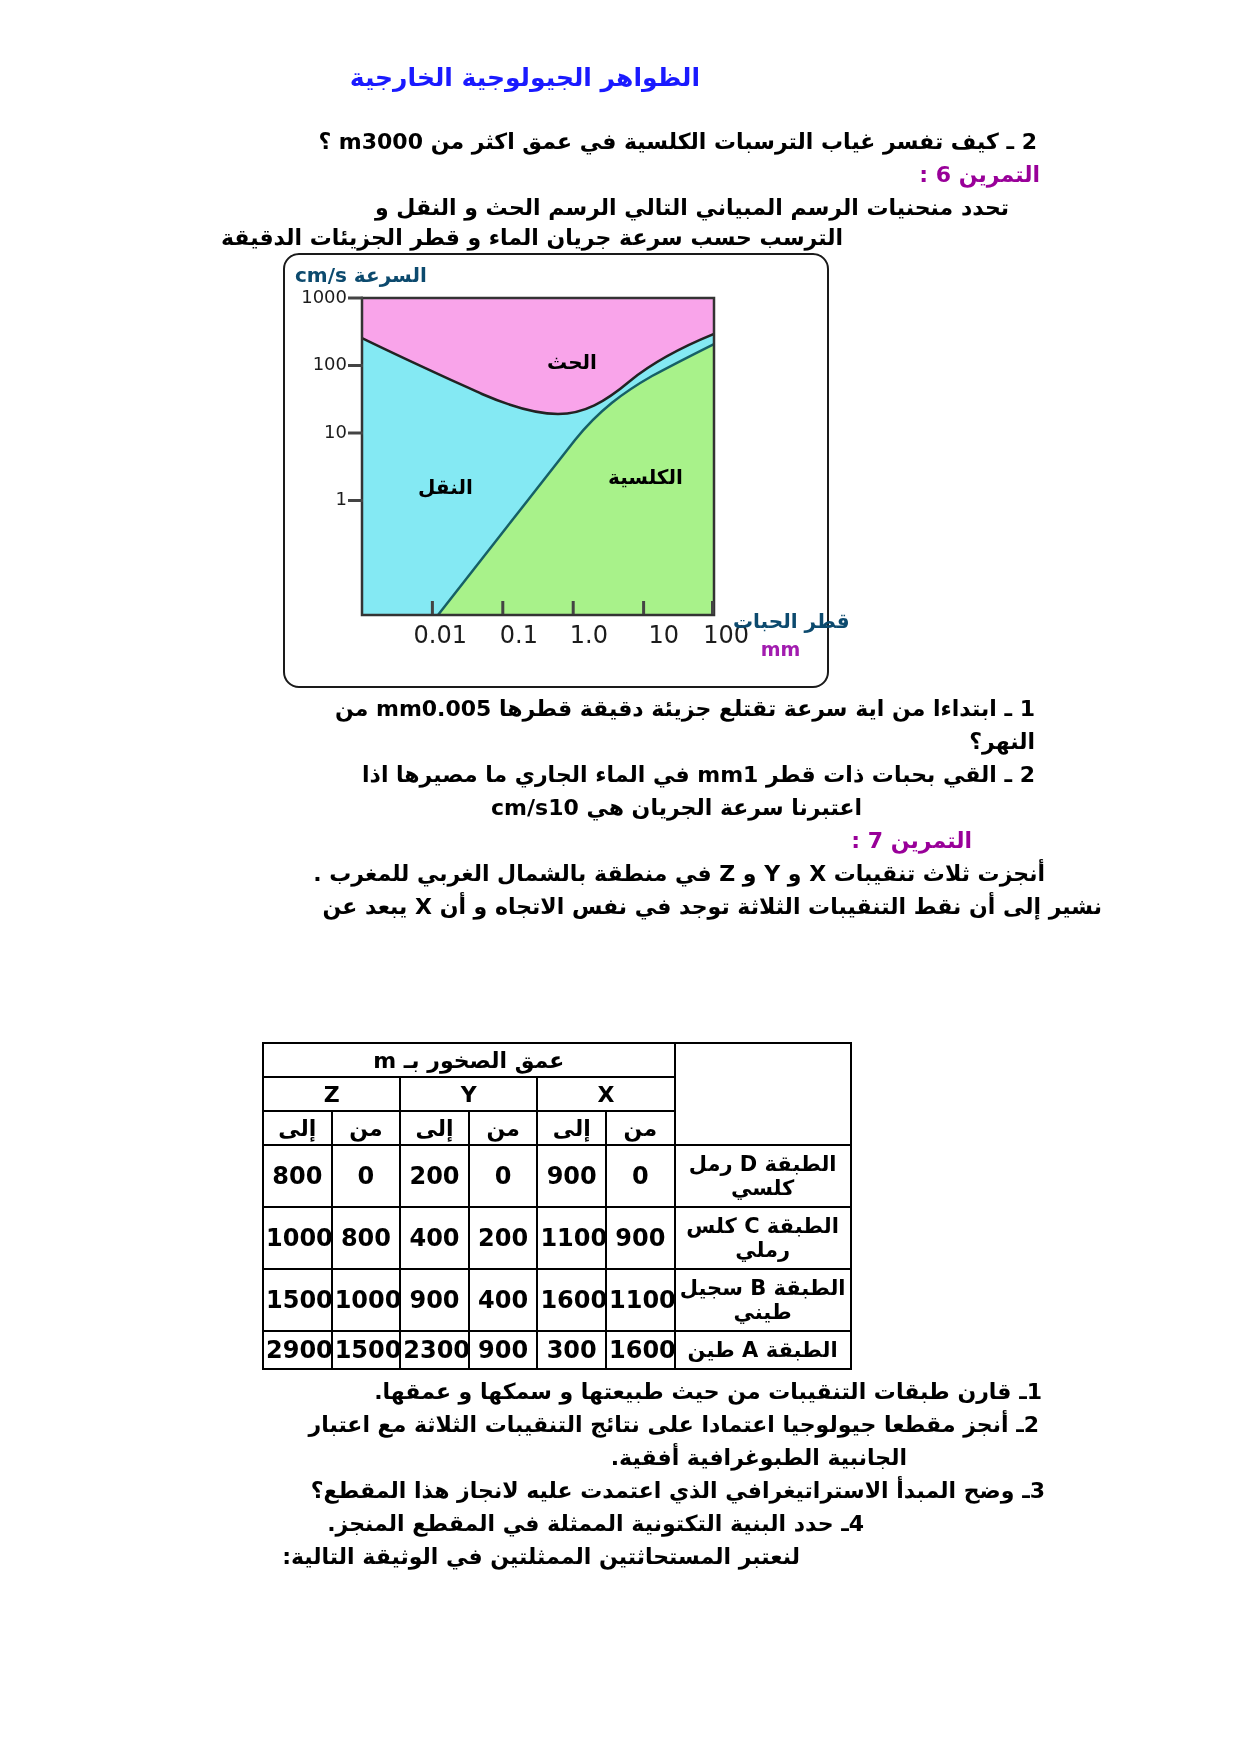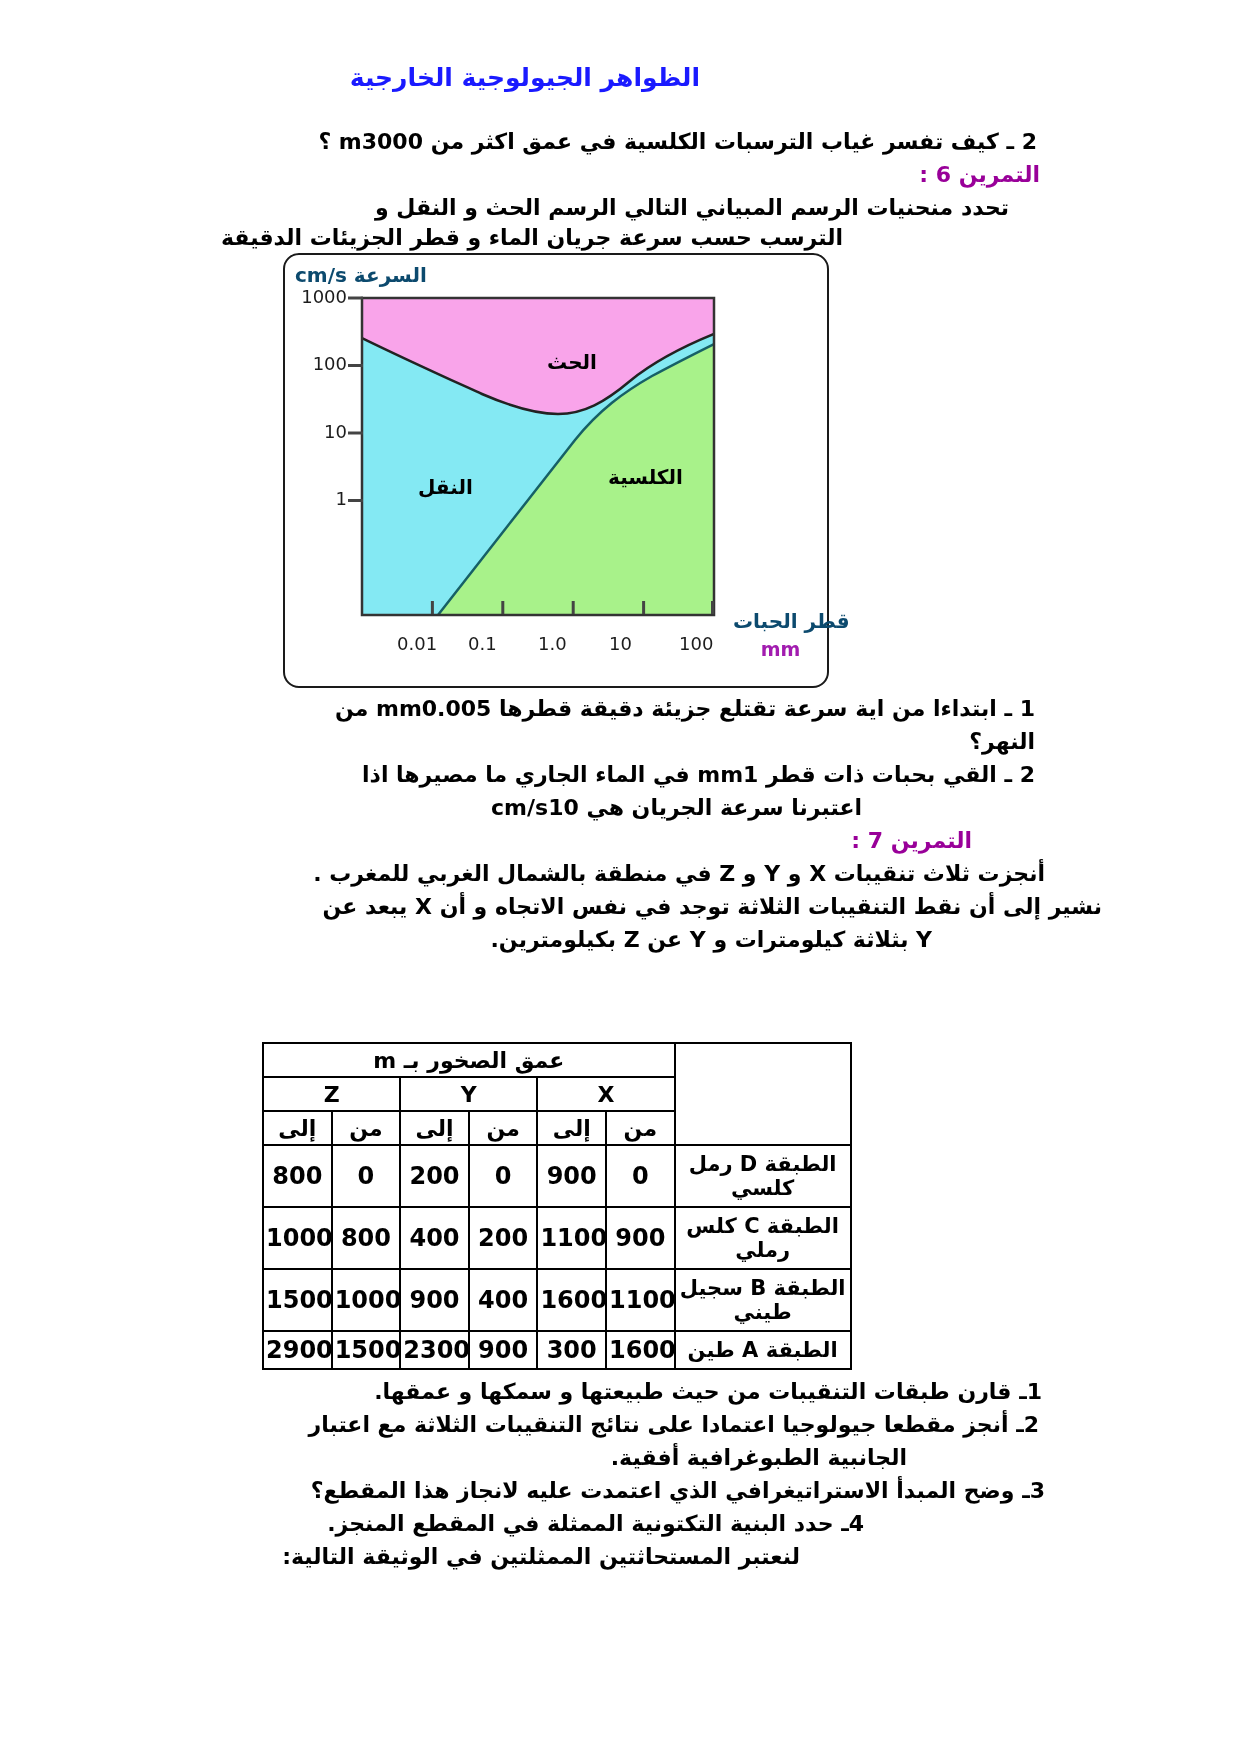--- a/index.html
+++ b/index.html
@@ -22,22 +22,22 @@
   .chart-box .svg-wrap{position:absolute;left:0;top:0;}
   .axis-title{
     position:absolute;font-weight:bold;font-size:20px;color:#0c4a6e;
     white-space:nowrap;direction:rtl;
   }
   .ytick{
     position:absolute;left:0;width:62px;text-align:right;
     font-size:18px;color:#1c1c1c;font-weight:normal;direction:ltr;
   }
   .xtick{
-    position:absolute;width:70px;text-align:left;
-    font-size:18px;color:#1c1c1c;font-weight:normal;direction:ltr;margin-top:12px;
+    position:absolute;width:70px;text-align:right;
+    font-size:24px;color:#1c1c1c;font-weight:normal;direction:ltr;
   }
   .zone-label{
     position:absolute;font-weight:bold;font-size:20px;color:#000;
     white-space:nowrap;direction:rtl;
   }
   .x-unit{
     position:absolute;font-weight:bold;font-size:19px;color:#a21caf;
     text-align:center;direction:ltr;
   }
 
@@ -129,21 +129,20 @@
   </div>
 
   <div class="line" style="top:695px;right:205px;">1 ـ  ابتداءا من اية سرعة تقتلع جزيئة دقيقة قطرها mm0.005 من</div>
   <div class="line" style="top:728px;right:205px;">النهر؟</div>
   <div class="line" style="top:761px;right:205px;">2 ـ القي بحبات ذات قطر mm1 في الماء الجاري ما مصيرها اذا</div>
   <div class="line" style="top:794px;right:378px;">اعتبرنا سرعة الجريان هي cm/s10</div>
 
   <div class="line purple" style="top:827px;right:268px;">التمرين 7 :</div>
   <div class="line" style="top:860px;right:195px;">أنجزت ثلاث تنقيبات X و Y و Z في منطقة بالشمال الغربي للمغرب .</div>
   <div class="line" style="top:893px;right:138px;">نشير إلى أن نقط التنقيبات الثلاثة توجد في نفس الاتجاه و أن X يبعد عن</div>
-  <div class="line" style="top:926px;right:308px;">Y  بثلاثة كيلومترات و Y عن Z بكيلومترين.</div>
 
   <table class="depth-table">
     <colgroup>
       <col style="width:176px;">
       <col style="width:68.6px;">
         <col style="width:68.6px;">
       <col style="width:68.6px;">
         <col style="width:68.6px;">
       <col style="width:68.6px;">
         <col style="width:68.6px;">

